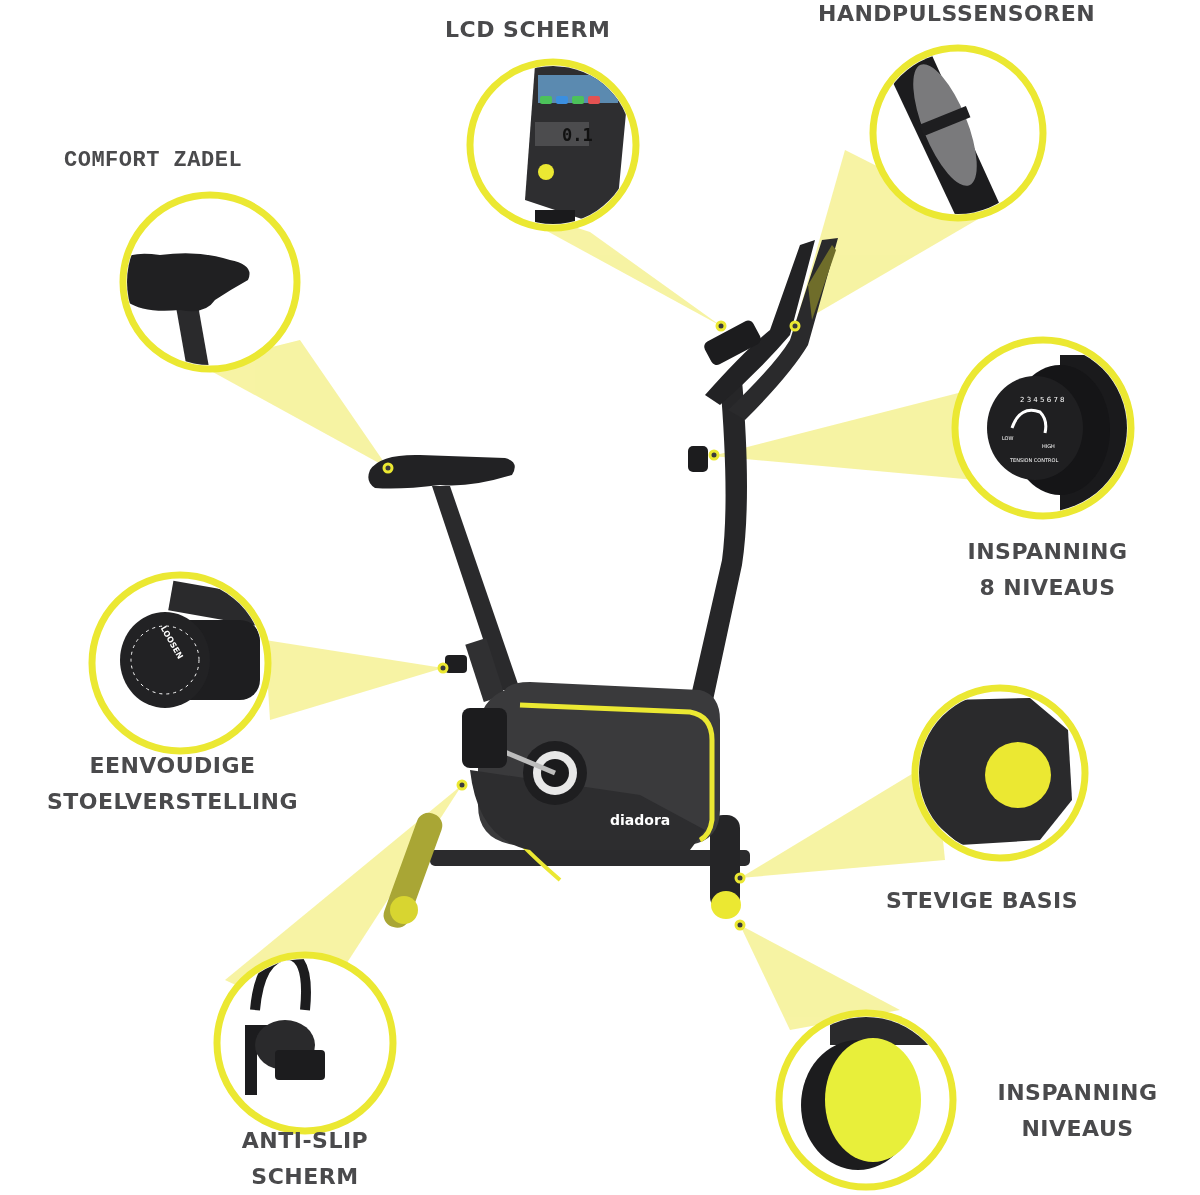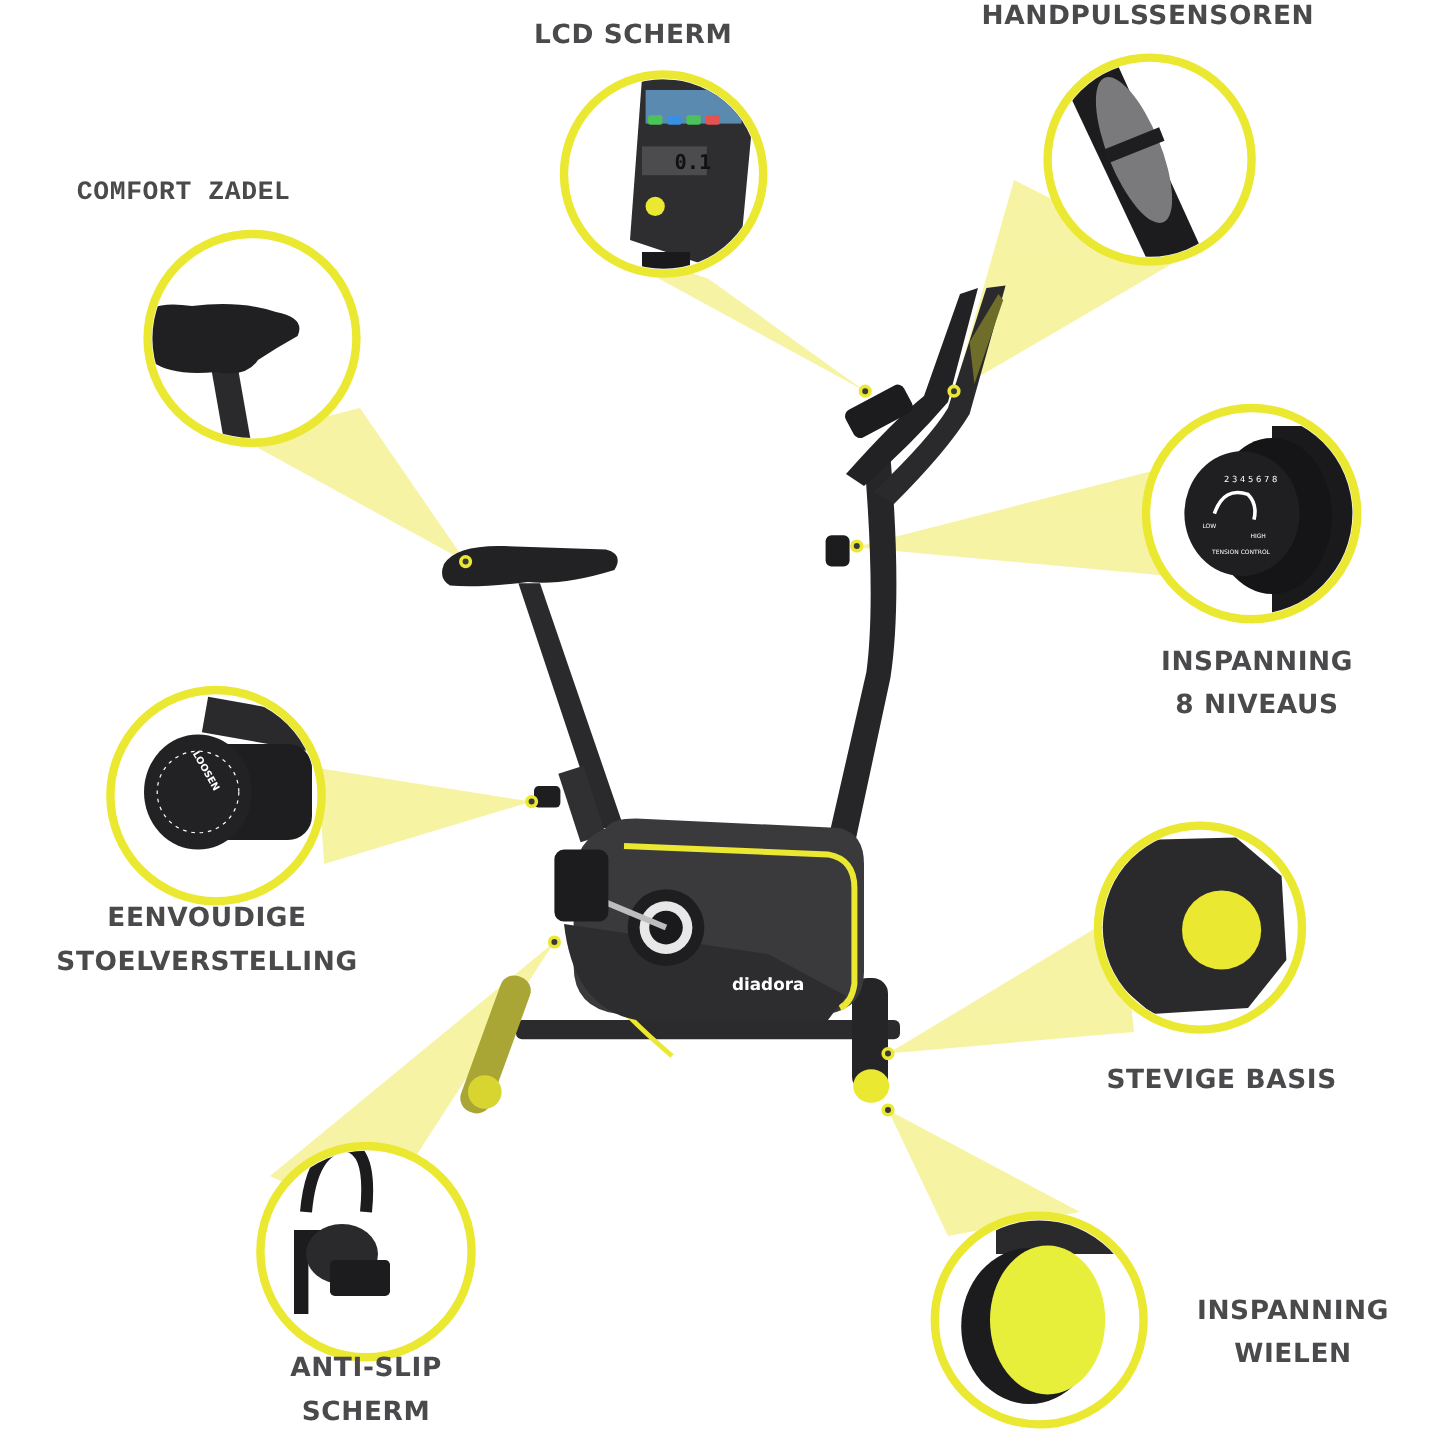--- a/index.html
+++ b/index.html
@@ -203,24 +203,24 @@
     <span>COMFORT ZADEL</span>
   </div>
   <div class="label" style="left:935px; top:534px; width:225px;">
     <span>INSPANNING</span>
     <span>8 NIVEAUS</span>
   </div>
   <div class="label" style="left:0px; top:748px; width:345px;">
     <span>EENVOUDIGE</span>
     <span>STOELVERSTELLING</span>
   </div>
-  <div class="label" style="left:886px; top:883px;margin-left:36px;">
+  <div class="label" style="left:886px; top:883px;">
     <span>STEVIGE BASIS</span>
   </div>
   <div class="label" style="left:210px; top:1123px; width:190px;">
     <span>ANTI-SLIP</span>
     <span>SCHERM</span>
   </div>
   <div class="label" style="left:970px; top:1075px; width:215px;">
     <span>INSPANNING</span>
-    <span>WIELEN</span>
+    <span>NIVEAUS</span>
   </div>
 </div>
 
 </body></html>

